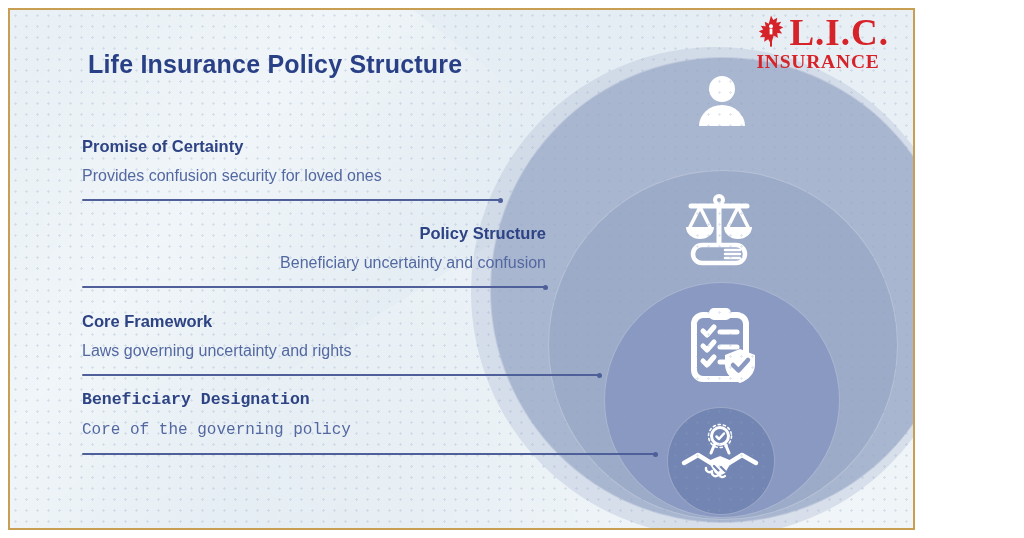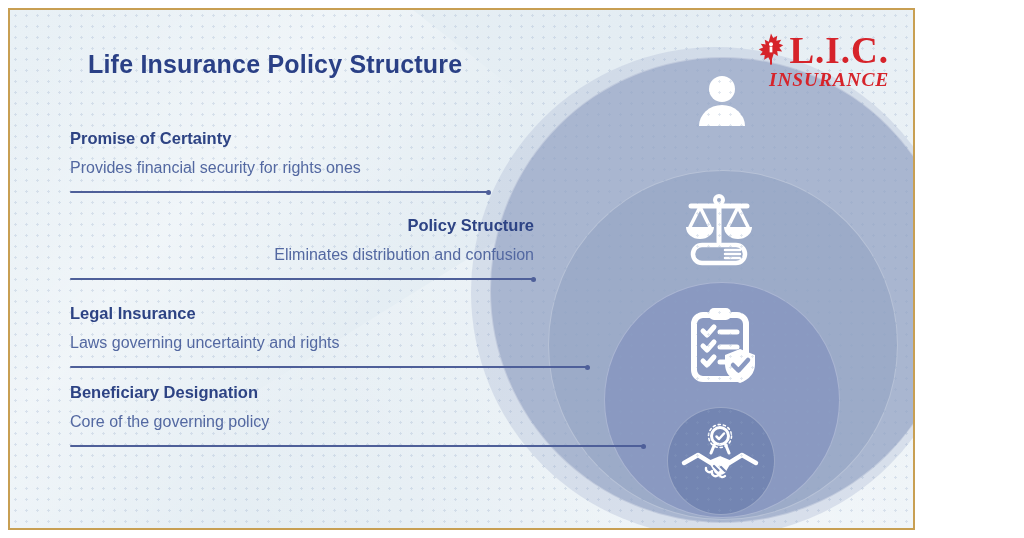--- a/index.html
+++ b/index.html
@@ -37,29 +37,29 @@
   .icon-person    { left:684px; top:64px; }
   .icon-scales    { left:667px; top:182px; }
   .icon-clipboard { left:674px; top:296px; }
   .icon-handshake { left:666px; top:413px; }
 
   
   .title { position:absolute; left:78px; top:40px; z-index:9;
            font-size:25px; font-weight:bold; color:#2a4086; letter-spacing:.2px; }
 
   
-  .logo { position:absolute; top:22px; right:24px; z-index:9; text-align:right;
+  .logo { position:absolute; top:4px; right:24px; z-index:9; text-align:left;
           color:#d6232a; font-family:"Liberation Serif", serif; }
   .logo-top { display:flex; align-items:center; justify-content:flex-end; gap:3px; }
   .logo-name { font-size:37px; font-weight:bold; line-height:1; letter-spacing:1px; }
-  .logo-tagline { font-size:19.5px; font-weight:bold; letter-spacing:.8px; line-height:1.05; margin-top:1px;font-style:italic; }
+  .logo-tagline { font-size:19.5px; font-weight:bold; letter-spacing:.8px; line-height:1.05; margin-top:1px; }
 
   
-  .item { position:absolute; left:60px; z-index:9; }
-  .item-1 { top:118px; } .item-2 { top:205px;text-align:right; } .item-3 { top:293px; } .item-4 { top:372px; }
+  .item { position:absolute; left:72px; z-index:9;margin-top:8px; }
+  .item-1 { top:118px; } .item-2 { top:205px;text-align:right; } .item-3 { top:293px; } .item-4 { top:372px;font-family:Liberation Mono, monospace; }
   .item-heading { font-size:16.5px; font-weight:bold; color:#2d4384; line-height:20px; }
   .item-desc    { font-size:16px; color:#5368a1; line-height:18px; margin-top:11px; }
   .connector { position:relative; height:2px; background:#4e5f99; border-radius:2px; margin-top:14px; }
   .connector::after { content:""; position:absolute; right:-2px; top:-1.5px; width:5px; height:5px;
                       border-radius:50%; background:#4e5f99; }
   .item-1 .connector { width:419px; }
   .item-2 .connector { width:464px; }
   .item-3 .connector { width:518px; }
   .item-4 .connector { width:574px; }
 </style>
@@ -141,30 +141,30 @@
             <path d="M10.9 10.6h2.2v4.6h-2.2z" fill="#fff"></path>
           </svg>
         </span>
         <span class="logo-name">L.I.C.</span>
       </div>
       <div class="logo-tagline">INSURANCE</div>
     </div>
 
     <div class="item item-1">
       <div class="item-heading">Promise of Certainty</div>
-      <div class="item-desc">Provides financial security for rights ones</div>
+      <div class="item-desc">Provides confusion security for loved ones</div>
       <div class="connector"></div>
     </div>
     <div class="item item-2">
       <div class="item-heading">Policy Structure</div>
-      <div class="item-desc">Eliminates distribution and confusion</div>
+      <div class="item-desc">Beneficiary uncertainty and confusion</div>
       <div class="connector"></div>
     </div>
     <div class="item item-3">
-      <div class="item-heading">Legal Insurance</div>
+      <div class="item-heading">Core Framework</div>
       <div class="item-desc">Laws governing uncertainty and rights</div>
       <div class="connector"></div>
     </div>
     <div class="item item-4">
       <div class="item-heading">Beneficiary Designation</div>
       <div class="item-desc">Core of the governing policy</div>
       <div class="connector"></div>
     </div>
   </div>
 

